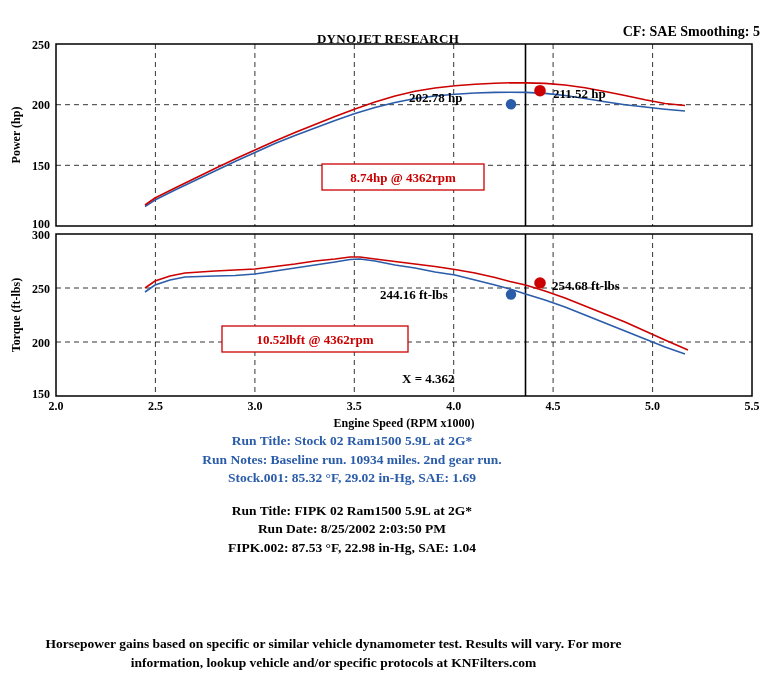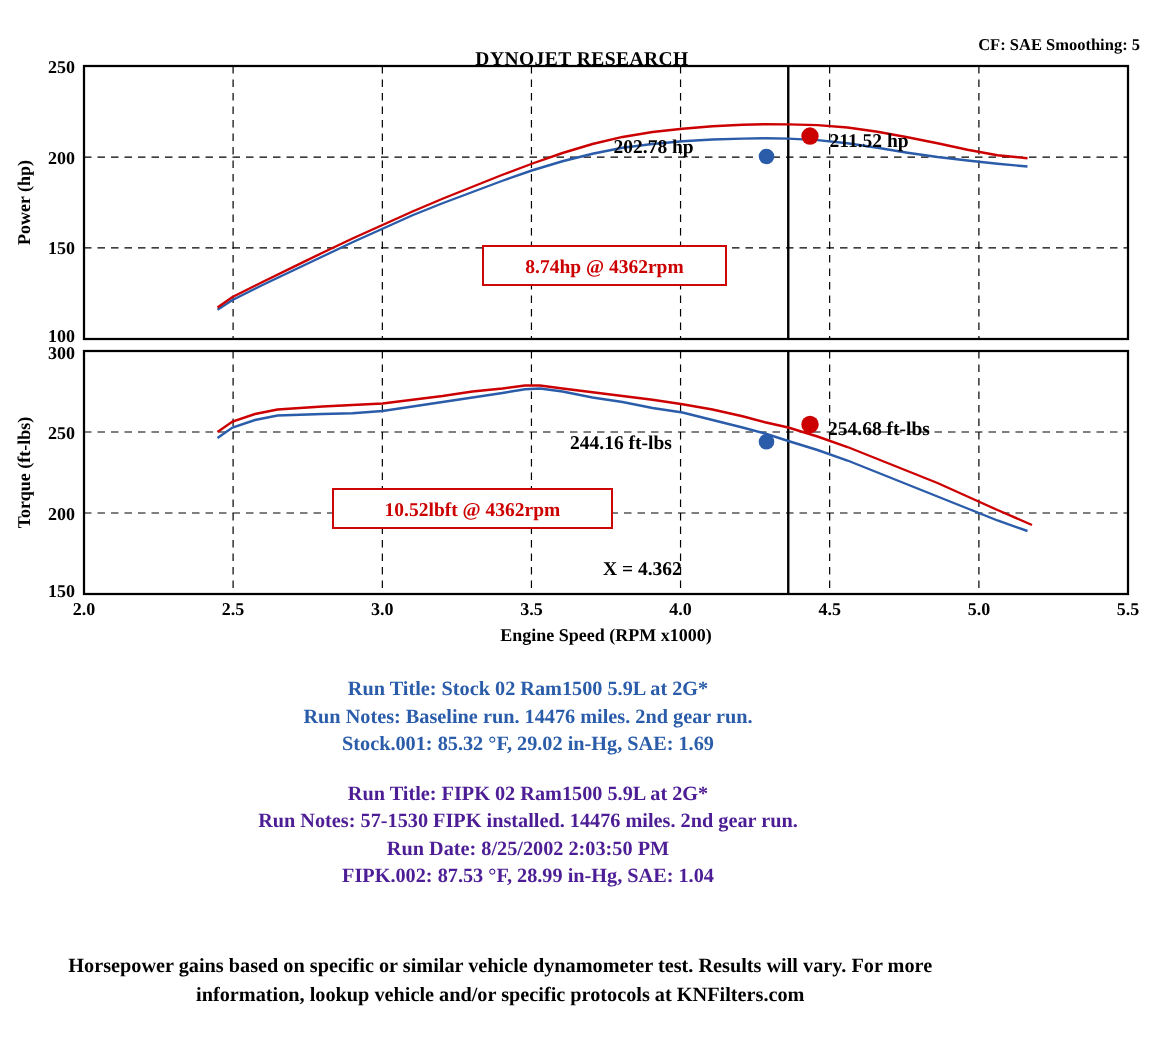--- a/index.html
+++ b/index.html
@@ -31,21 +31,21 @@
     width: 776px;
     text-align: center;
     font-size: 13px;
     font-weight: bold;
     letter-spacing: 0.3px;
   }
   .hdr-right {
     position: absolute;
     top: 24px;
     right: 16px;
-    font-size: 11px;
+    font-size: 14px;
     font-weight: bold;
   }
 
   svg.plot {
     position: absolute;
     left: 0;
     top: 0;
   }
 
   .axis-label {
@@ -73,35 +73,35 @@
   }
   .xmark {
     font-family: "Liberation Serif", serif;
     font-size: 13px;
     font-weight: bold;
     fill: #000;
   }
 
   .legend {
     position: absolute;
-    top: 450px;
+    top: 432px;
     left: 0;
     width: 704px;
     text-align: center;
     line-height: 18.5px;
   }
   .legend .blk {
     margin-bottom: 14px;
   }
   .legend .line {
     font-size: 13.5px;
     font-weight: bold;
   }
   .legend .blue .line { color: #2a5caa; }
-  .legend .red .line { color: #4c1d95; }
+  .legend .red .line { color: #000000; }
 
   .disclaimer {
     position: absolute;
     top: 634px;
     left: 0;
     width: 667px;
     text-align: center;
     font-size: 13.5px;
     font-weight: bold;
     line-height: 19px;
@@ -202,27 +202,26 @@
       <text class="tick-label" x="652.6" y="410" text-anchor="middle">5.0</text>
       <text class="tick-label" x="752" y="410" text-anchor="middle">5.5</text>
       <text class="axis-label" x="404" y="427" text-anchor="middle">Engine Speed (RPM x1000)</text>
     </g>
   </svg>
 </div>
 
 <div class="legend">
   <div class="blk blue">
     <div class="line">Run Title: Stock 02 Ram1500 5.9L at 2G*</div>
-    <div class="line">Run Notes: Baseline run. 14476 miles. 2nd gear run.</div>
+    <div class="line">Run Notes: Baseline run. 10934 miles. 2nd gear run.</div>
     <div class="line">Stock.001: 85.32 °F, 29.02 in-Hg, SAE: 1.69</div>
   </div>
   <div class="blk red">
     <div class="line">Run Title: FIPK 02 Ram1500 5.9L at 2G*</div>
-    <div class="line">Run Notes: 57-1530 FIPK installed. 14476 miles. 2nd gear run.</div>
     <div class="line">Run Date: 8/25/2002 2:03:50 PM</div>
-    <div class="line">FIPK.002: 87.53 °F, 28.99 in-Hg, SAE: 1.04</div>
+    <div class="line">FIPK.002: 87.53 °F, 22.98 in-Hg, SAE: 1.04</div>
   </div>
 </div>
 
 <div class="disclaimer">
   <div>Horsepower gains based on specific or similar vehicle dynamometer test. Results will vary. For more</div>
   <div>information, lookup vehicle and/or specific protocols at KNFilters.com</div>
 </div>
 
 </body></html>

